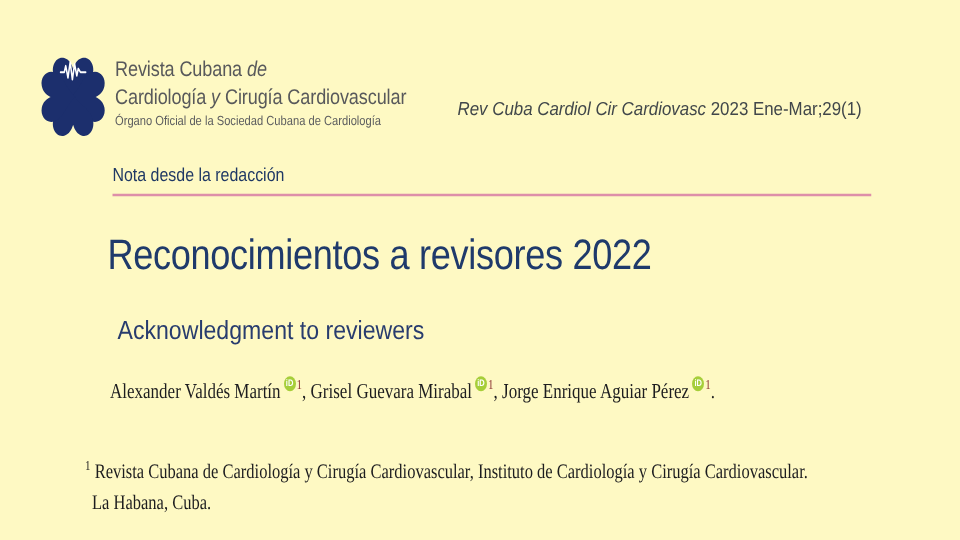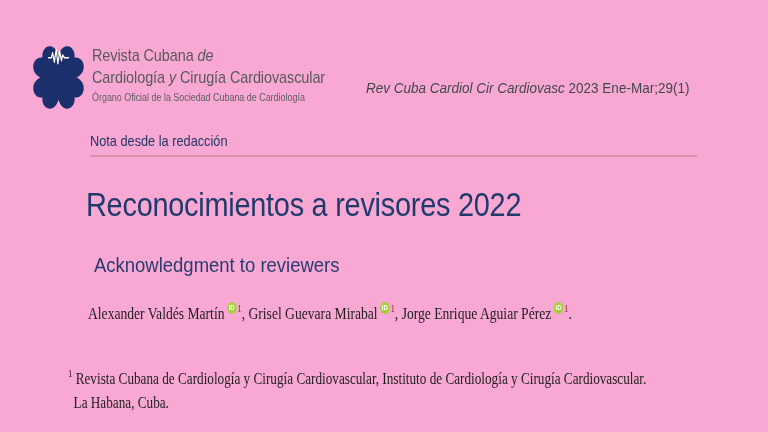--- a/index.html
+++ b/index.html
@@ -1,18 +1,18 @@
 <!DOCTYPE html>
 <html><head>
 <meta charset="utf-8">
 <style>
   html,body{margin:0;padding:0;}
   body{width:768px;height:432px;background:#ffffff;position:relative;overflow:hidden;
        font-family:"Liberation Sans",sans-serif;}
-  .page{position:absolute;inset:0;background:#f9a8d4;}
+  .page{position:absolute;inset:0;background:#fef9c3;}
 
   
   .logo{position:absolute;left:29px;top:41px;width:59px;height:73px;}
   .masthead{position:absolute;left:92px;top:45px;transform:scaleX(0.85);transform-origin:left top;
             color:#58595b;white-space:nowrap;}
   .jname{font-size:17px;line-height:21.5px;letter-spacing:-0.1px;}
   .jname .it{font-style:italic;}
   .tagline{font-size:10.5px;margin-top:3px;color:#5c5d5f;}
 
   .citation{position:absolute;left:366px;top:79px;font-size:15px;color:#41474a;

